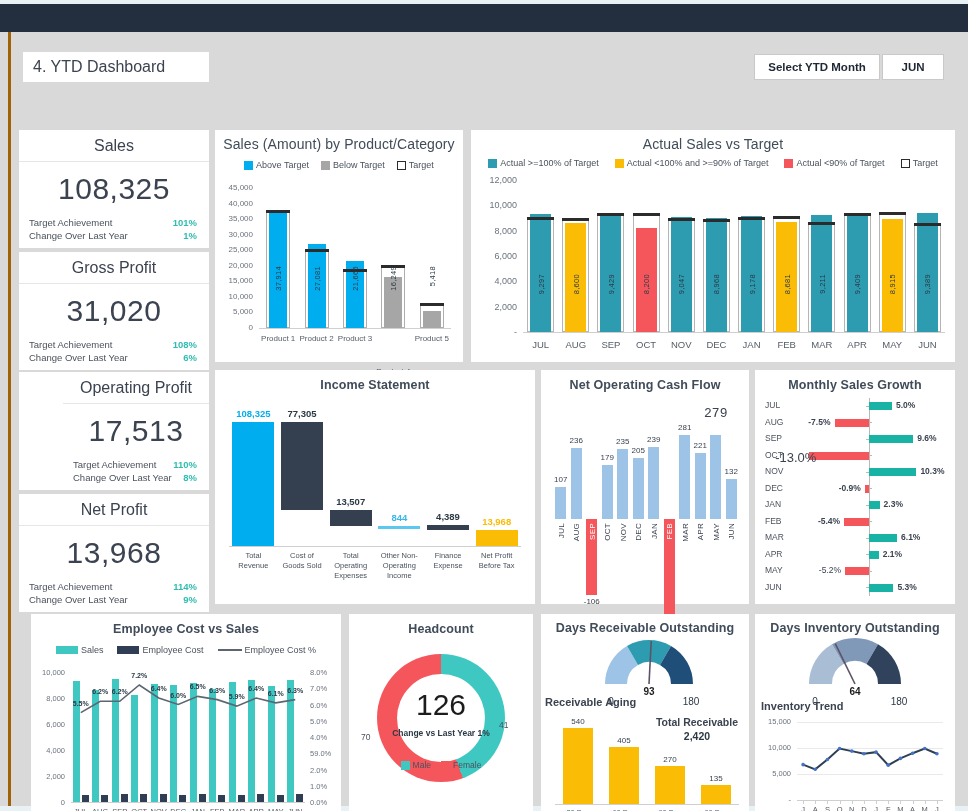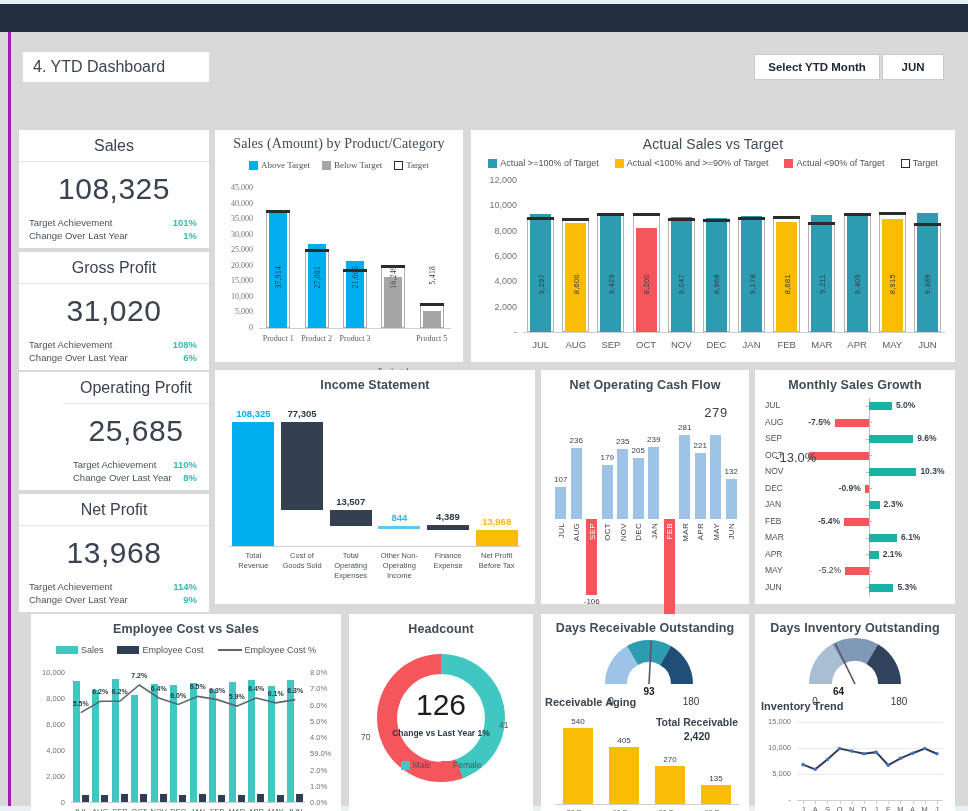--- a/index.html
+++ b/index.html
@@ -8,21 +8,21 @@
     width:968px; height:811px; overflow:hidden;
     background:#ffffff;
     font-family:"Liberation Sans", sans-serif;
     color:#3b4350;
   }
   .app { position:relative; width:968px; height:811px; background:#d9d9d9; }
   .topbar { position:absolute; left:0; top:4px; width:968px; height:28px; background:#232f3e; }
   .topcap { position:absolute; left:0; top:0; width:968px; height:4px; background:#e8f1f4; }
   .botcap { position:absolute; left:0; bottom:0; width:968px; height:5px; background:#e8f1f4; }
   .sheet { position:absolute; left:8px; top:32px; width:952px; height:774px; background:#d9d9d9;
-           border-left:3px solid #a21caf; }
+           border-left:3px solid #a16207; }
 
   
   .title-box { position:absolute; left:12px; top:20px; width:186px; height:30px; background:#ffffff;
                display:flex; align-items:center; padding-left:10px; font-size:16px; color:#3b4350; }
   .sel-wrap { position:absolute; right:16px; top:22px; display:flex; }
   .sel-label, .sel-val {
     background:#ffffff; border:1px solid #c9c9c9; height:26px; display:flex; align-items:center;
     justify-content:center; font-size:11.5px; font-weight:bold; color:#1e2733;
   }
   .sel-label { width:126px; }
@@ -95,21 +95,21 @@
         <span class="v">108%</span>
       </div>
       <div class="kpi-row">
         <span>Change Over Last Year</span>
         <span class="v">6%</span>
       </div>
     </div>
 
     <div class="kpi" style="left:8px; top:340px; height:118px;padding-left:44px;">
       <div class="kpi-head">Operating Profit</div>
-      <div class="kpi-big">25,685</div>
+      <div class="kpi-big">17,513</div>
       <div class="kpi-row">
         <span>Target Achievement</span>
         <span class="v">110%</span>
       </div>
       <div class="kpi-row">
         <span>Change Over Last Year</span>
         <span class="v">8%</span>
       </div>
     </div>
 
@@ -119,21 +119,21 @@
       <div class="kpi-row">
         <span>Target Achievement</span>
         <span class="v">114%</span>
       </div>
       <div class="kpi-row">
         <span>Change Over Last Year</span>
         <span class="v">9%</span>
       </div>
     </div>
 
-    <div class="panel" style="left:204px; top:98px; width:248px; height:232px;font-family:Liberation Serif, serif;">
+    <div class="panel" style="left:204px; top:98px; width:248px; height:232px;">
       <div class="panel-title light">Sales (Amount) by Product/Category</div>
       <div class="legend" style="margin-top:8px;">
         <span class="item">
             <i class="sw" style="background:#00AEEF"></i>
             <span>Above Target</span>
           </span>
         <span class="item">
             <i class="sw" style="background:#A6A6A6"></i>
             <span>Below Target</span>
           </span>
@@ -538,21 +538,21 @@
 
     <div class="panel" style="left:744px; top:582px; width:200px; height:212px;">
       <div class="panel-title" style="padding-top:7px;">Days Inventory Outstanding</div>
       <div class="plot" id="p-dio" style="position:absolute; left:0; top:20px; width:200px; height:192px;">
           <svg style="position:absolute;left:0;top:0;width:208px;height:90px;overflow:visible;">
             <path d="M 54 49.99999999999999 A 46 46 0 0 1 77.00000000000001 10.162831425915819 L 88.5 30.08141571295791 A 23 23 0 0 0 77 50 Z" fill="#A9BED4"></path>
             <path d="M 77.00000000000001 10.162831425915819 A 46 46 0 0 1 123 10.162831425915826 L 111.5 30.081415712957913 A 23 23 0 0 0 88.5 30.08141571295791 Z" fill="#8199B8"></path>
             <path d="M 123 10.162831425915826 A 46 46 0 0 1 146 50 L 123 50 A 23 23 0 0 0 111.5 30.081415712957913 Z" fill="#31435C"></path>
             <line x1="100" y1="50" x2="80.27329839449152" y2="9.55426791653749" stroke="#5c5466" stroke-width="1.6"></line>
           </svg>
-          <div style="position:absolute; left:78px; top:52px; width:44px; text-align:left; font-size:10px; font-weight:bold; color:#1c1c1c;">64</div>
+          <div style="position:absolute; left:78px; top:52px; width:44px; text-align:center; font-size:10px; font-weight:bold; color:#1c1c1c;">64</div>
           <div style="position:absolute; left:40px; top:62px; width:40px; text-align:center; font-size:10px; color:#2b3945;">0</div>
           <div style="position:absolute; left:122px; top:62px; width:44px; text-align:center; font-size:10px; color:#2b3945;">180</div>
           <div style="position:absolute; left:6px; top:66px; font-size:11px; font-weight:bold; color:#3b4350;">Inventory Trend</div>
           <div class="ax-y" style="left:0px; top:83px; width:36px; font-size:7.5px;">15,000</div>
           <div class="gridline" style="left:42px; top:88px; width:146px;"></div>
           <div class="ax-y" style="left:0px; top:109px; width:36px; font-size:7.5px;">10,000</div>
           <div class="gridline" style="left:42px; top:114px; width:146px;"></div>
           <div class="ax-y" style="left:0px; top:135px; width:36px; font-size:7.5px;">5,000</div>
           <div class="gridline" style="left:42px; top:140px; width:146px;"></div>
           <div class="ax-y" style="left:0px; top:161px; width:36px; font-size:7.5px;">-</div>

